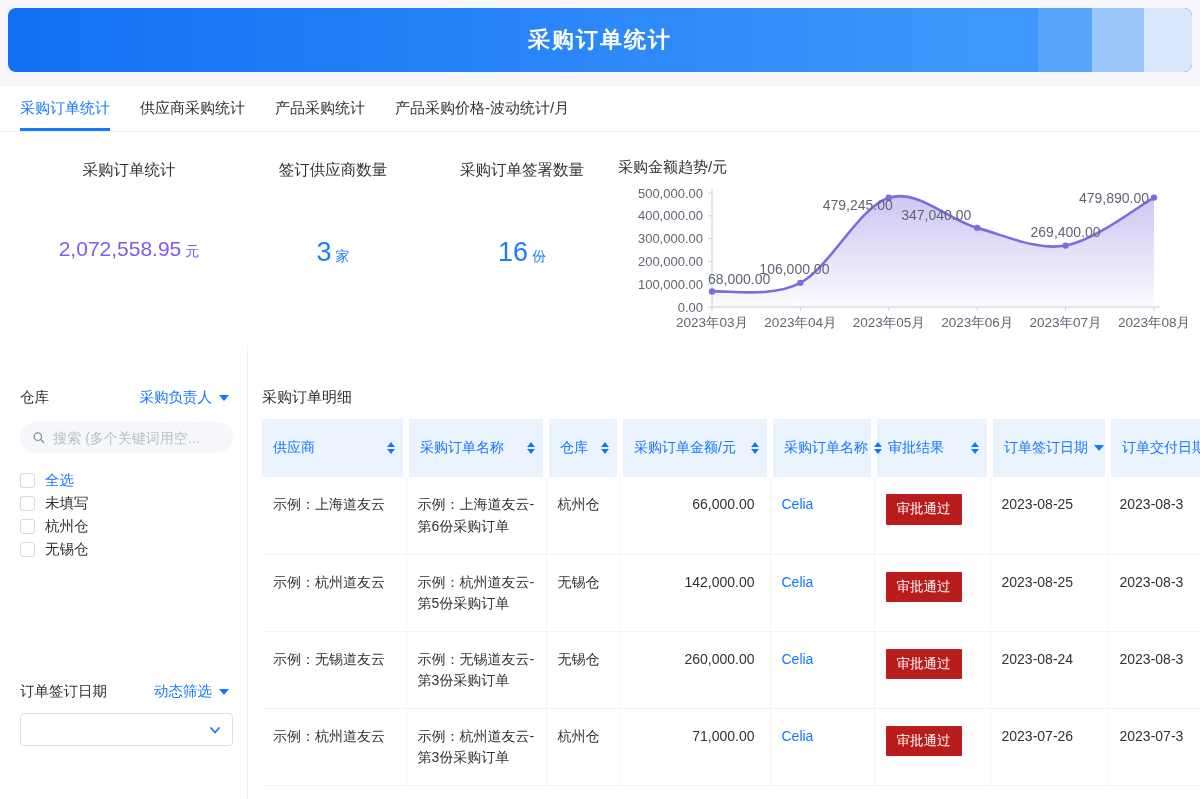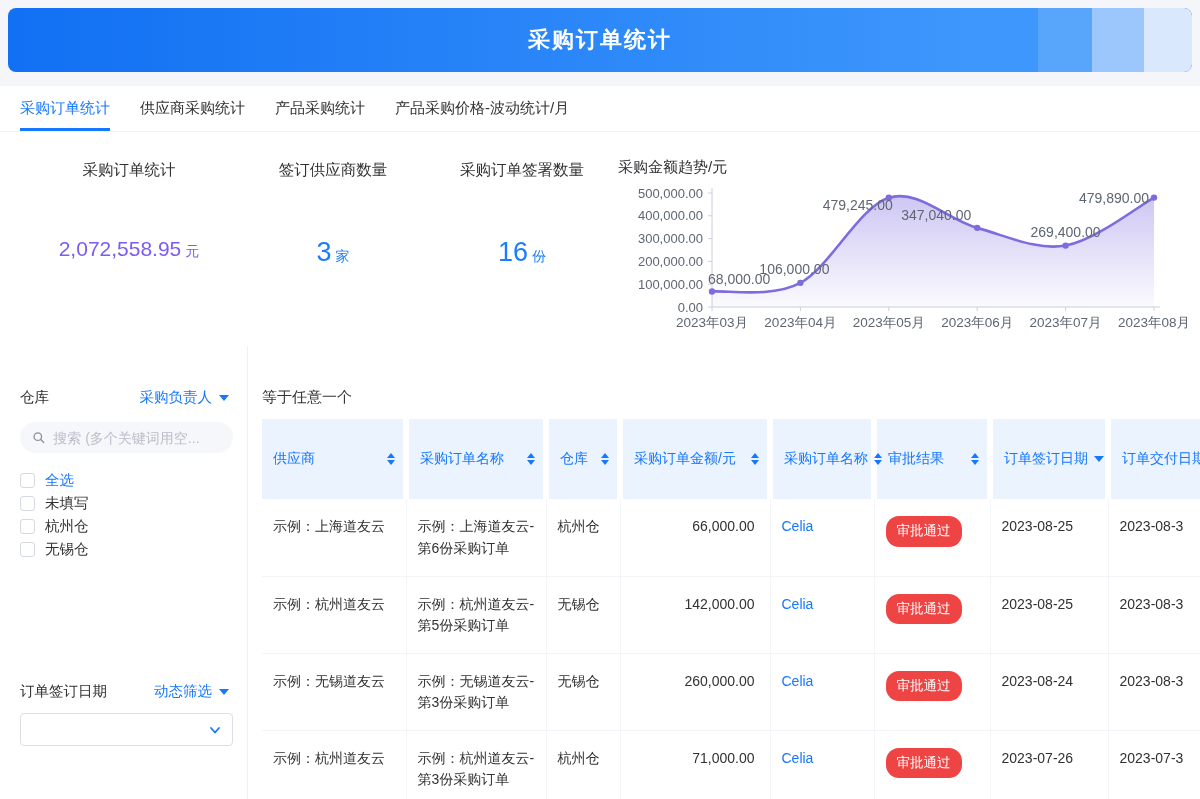--- a/index.html
+++ b/index.html
@@ -52,36 +52,36 @@
   .option.accent .opt-label { color:#1677FF; }
   .date-head { margin-top:123px; }
   .date-select { margin-top:12px; height:33px; border:1px solid #DCDFE6; border-radius:4px; background:#fff;
                  display:flex; align-items:center; justify-content:flex-end; padding:0 10px; cursor:pointer; }
 
   
   .table-area { flex:1; min-width:0; padding:42px 0 0 14px; }
   .table-title { font-size:15px; color:#303133; margin-bottom:12px; }
   .table-clip { overflow:hidden; }
   table { border-collapse:collapse; table-layout:fixed; width:986px; }
-  thead th { background:#EAF3FE; height:80px; vertical-align:middle; font-weight:normal;
+  thead th { background:#EAF3FE; height:58px; vertical-align:middle; font-weight:normal;
              border-right:6px solid #fff; }
   thead th:last-child { border-right:none; }
   .th-flex { display:flex; align-items:center; justify-content:space-between; padding:0 8px 0 11px;
              color:#1677FF; font-size:14px; white-space:nowrap; cursor:pointer; }
   .sort { display:flex; flex-direction:column; gap:2px; margin-left:6px; }
   .tri { width:0; height:0; border-left:4px solid transparent; border-right:4px solid transparent; }
   .tri.up { border-bottom:5px solid #1677FF; }
   .tri.down { border-top:5px solid #1677FF; }
   .tri.solo { border-left-width:5px; border-right-width:5px; border-top-width:6px; }
   tbody td { vertical-align:top; padding:17px 8px 0 11px; font-size:14px; line-height:1.55; color:#303133;
              border-bottom:1px solid #F2F4F8; border-right:1px solid #F3F5F8; height:77px; }
   tbody td:last-child { border-right:none; }
   td.right { text-align:right; padding-right:15px; }
   .owner-link { color:#1677FF; cursor:pointer; }
-  .badge { display:inline-block; background:#ef4444; color:#fff; font-size:13.5px; padding:5px 11px; border-radius:13px; white-space:nowrap; }
+  .badge { display:inline-block; background:#b91c1c; color:#fff; font-size:13.5px; padding:5px 11px; border-radius:1px; white-space:nowrap; }
 </style>
 </head>
 <body>
 
 <div class="banner">
   <div class="banner-strip s1"></div>
   <div class="banner-strip s2"></div>
   <div class="banner-strip s3"></div>
   <h1>采购订单统计</h1>
 </div>
@@ -212,21 +212,21 @@
         </span>
       </div>
       <div class="date-select">
         <svg width="14" height="14" viewBox="0 0 14 14">
           <polyline points="3,5 7,9.5 11,5" fill="none" stroke="#1677FF" stroke-width="1.8" stroke-linecap="round" stroke-linejoin="round"></polyline>
         </svg>
       </div>
     </aside>
 
     <section class="table-area">
-      <div class="table-title">等于任意一个</div>
+      <div class="table-title">采购订单明细</div>
       <div class="table-clip">
         <table id="orders-table">
             <colgroup>
               <col style="width: 144px;">
               <col style="width: 140px;">
               <col style="width: 74px;">
               <col style="width: 150px;">
               <col style="width: 104px;">
               <col style="width: 116px;">
               <col style="width: 118px;">

